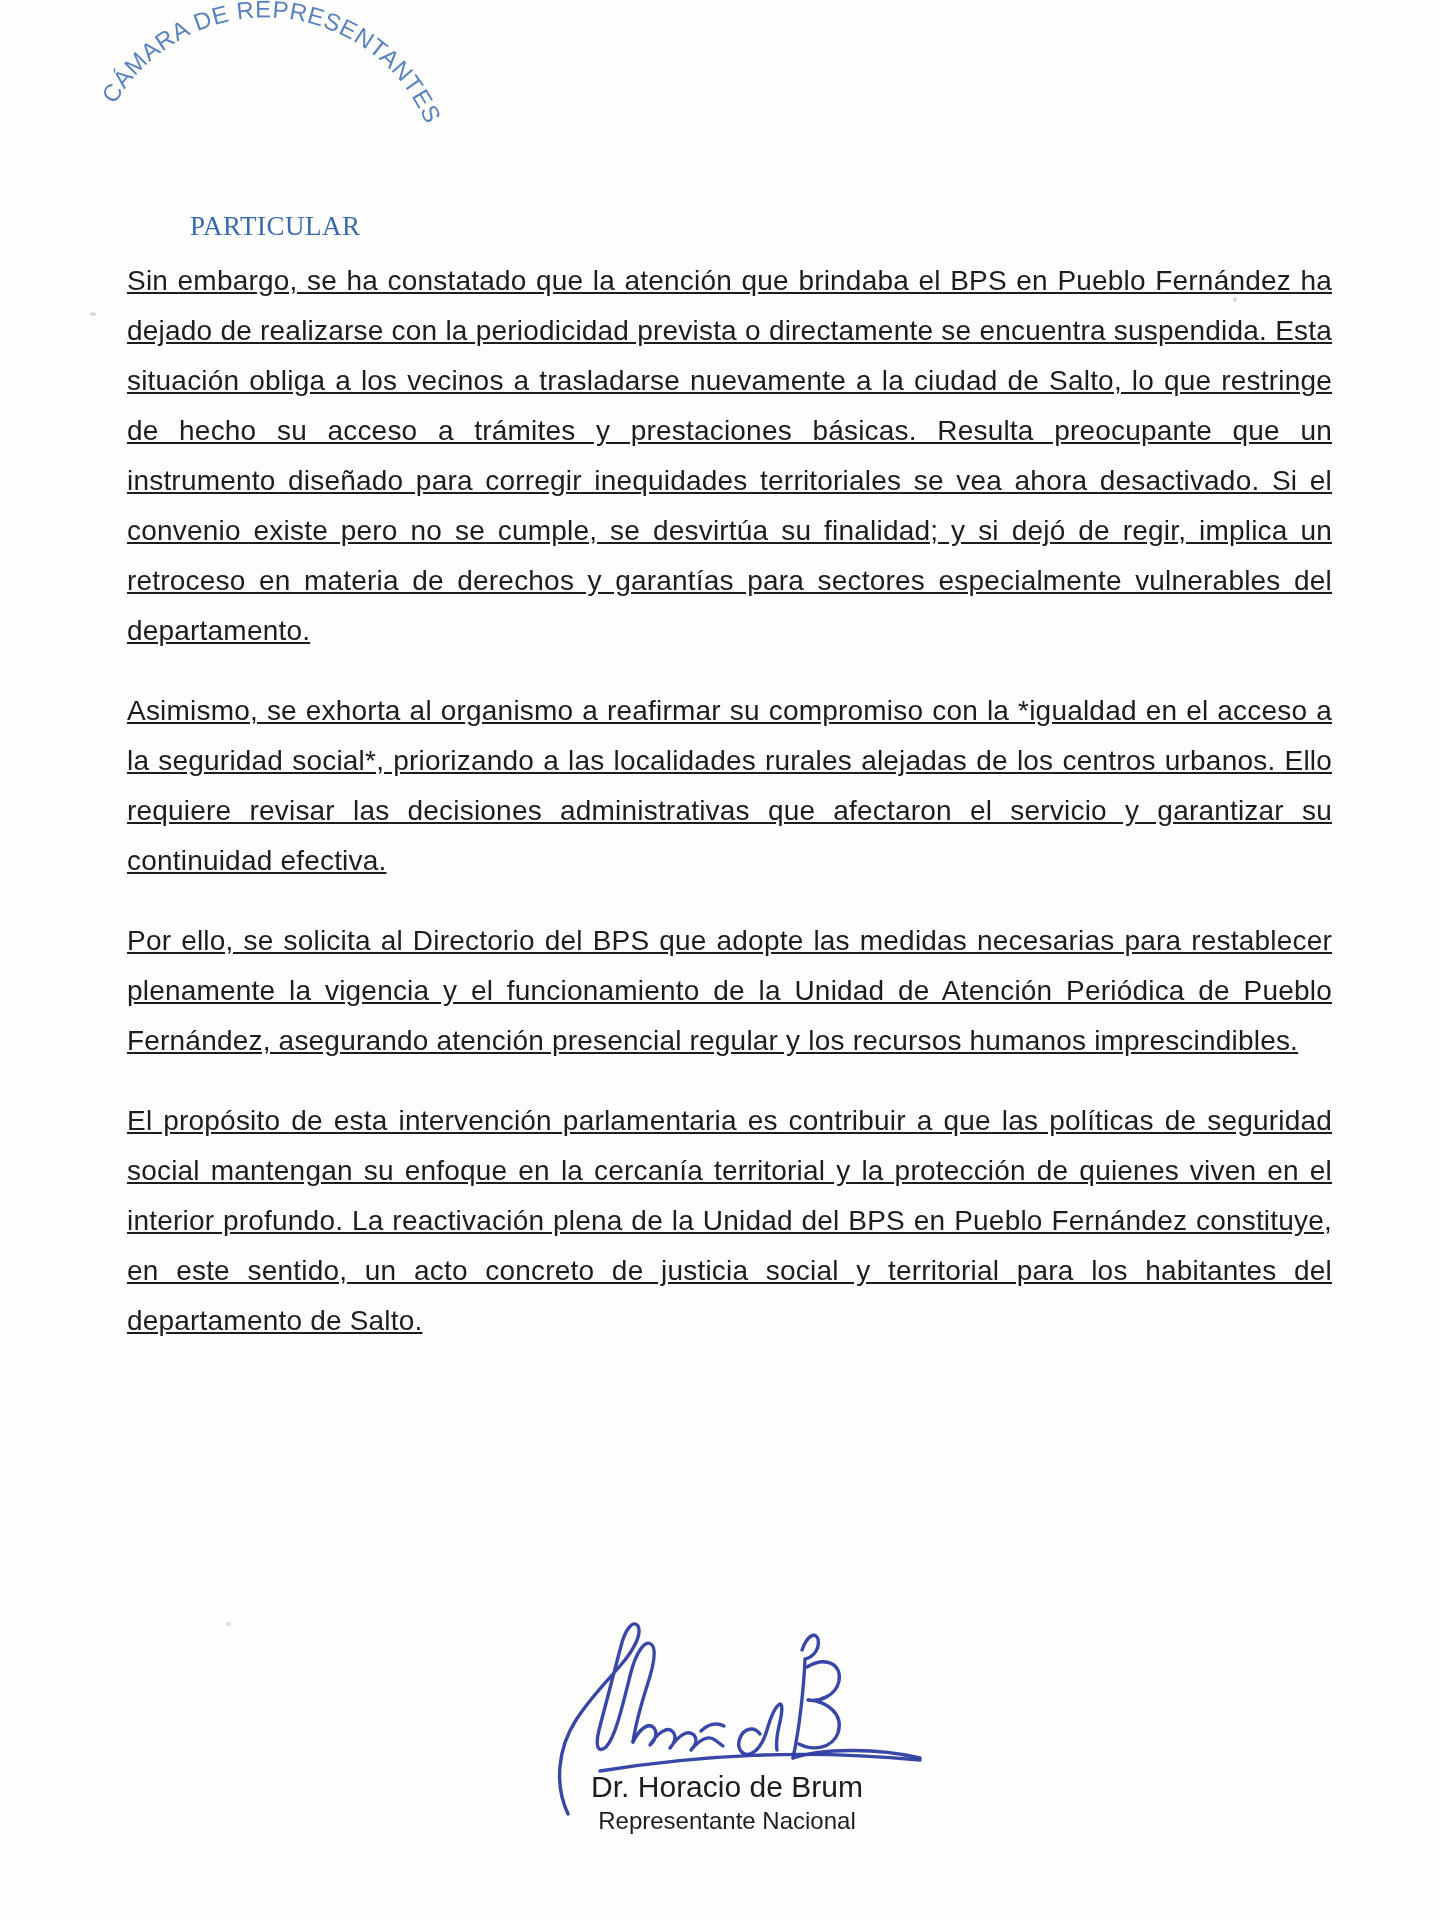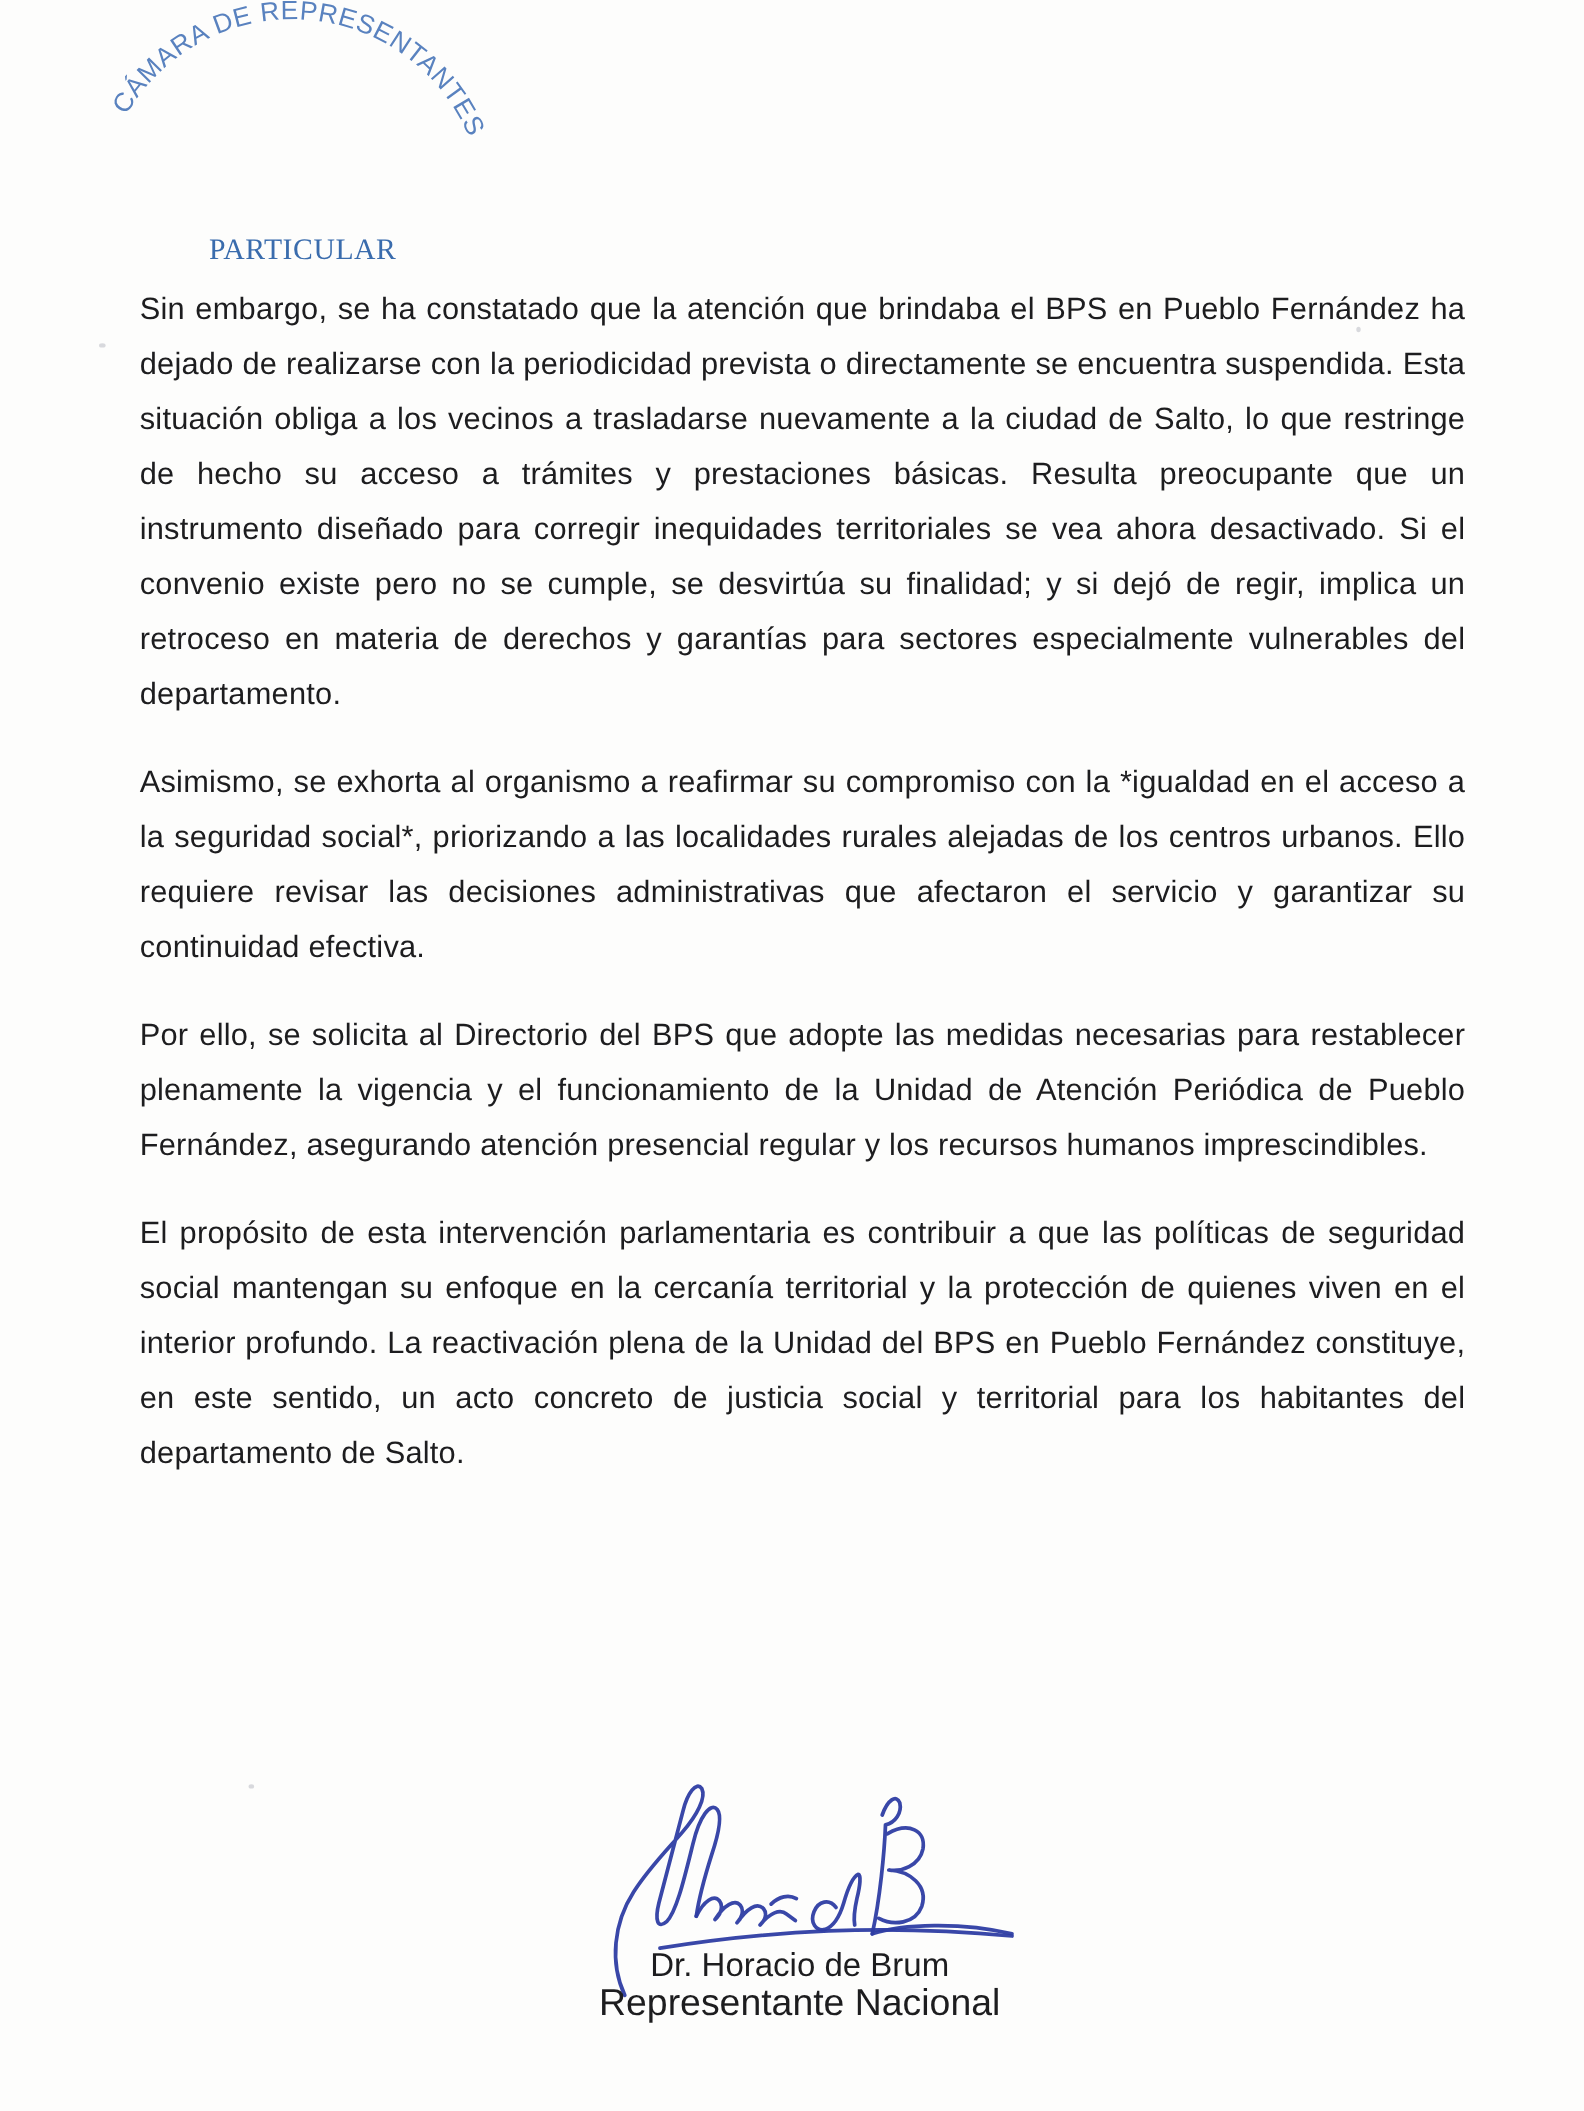--- a/index.html
+++ b/index.html
@@ -46,20 +46,21 @@
   .body-text {
     position: absolute;
     left: 127px;
     top: 256px;
     width: 1205px;
     color: #1d1d1f;
     font-size: 28px;
     line-height: 50px;
     letter-spacing: 0.2px;
     text-align: justify;
+    text-decoration: underline;
   }
   .body-text p {
     margin: 0 0 30px 0;
   }
   .body-text p.closing {
     text-indent: 271px;
   }
   
   .signature-svg {
     position: absolute;
@@ -82,21 +83,21 @@
     top: 1770px;
     width: 500px;
     text-align: center;
     color: #1d1d1f;
   }
   .signatory .name {
     font-size: 30px;
     line-height: 34px;
   }
   .signatory .role {
-    font-size: 34px;
+    font-size: 24px;
     line-height: 34px;
   }
   
   .speck {
     position: absolute;
     background: #b9bcc2;
     border-radius: 50%;
     opacity: 0.55;
   }
   .speck.s1 { left: 90px;  top: 312px;  width: 6px; height: 4px; }

